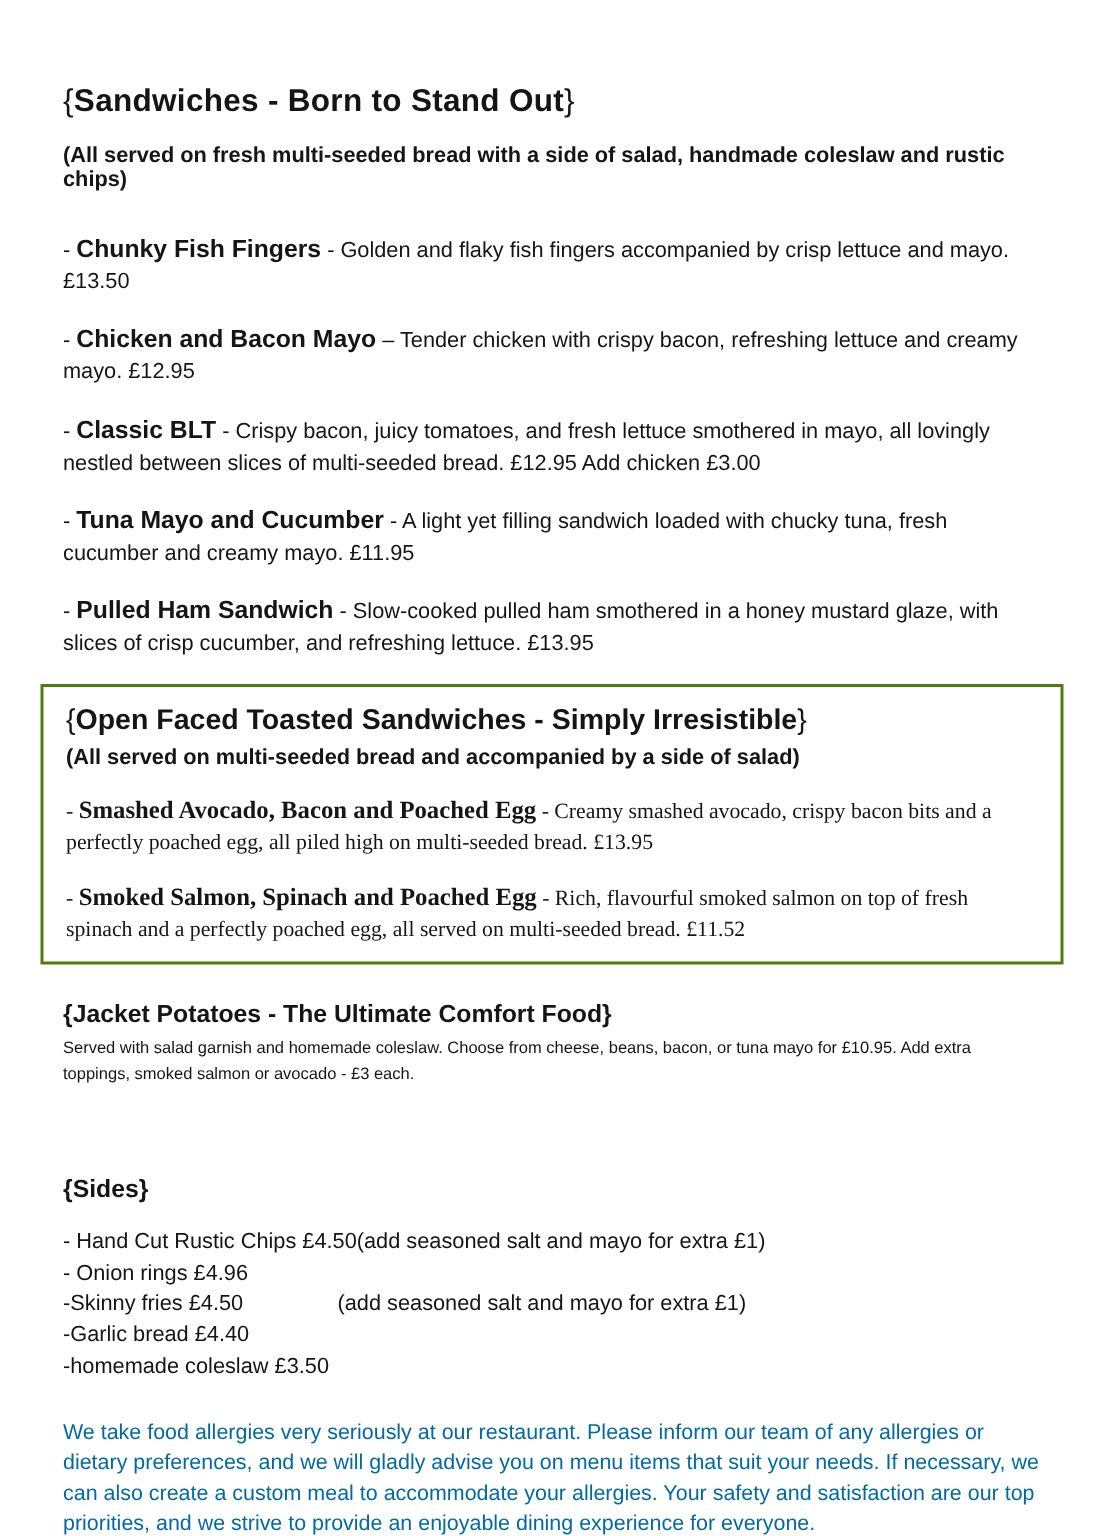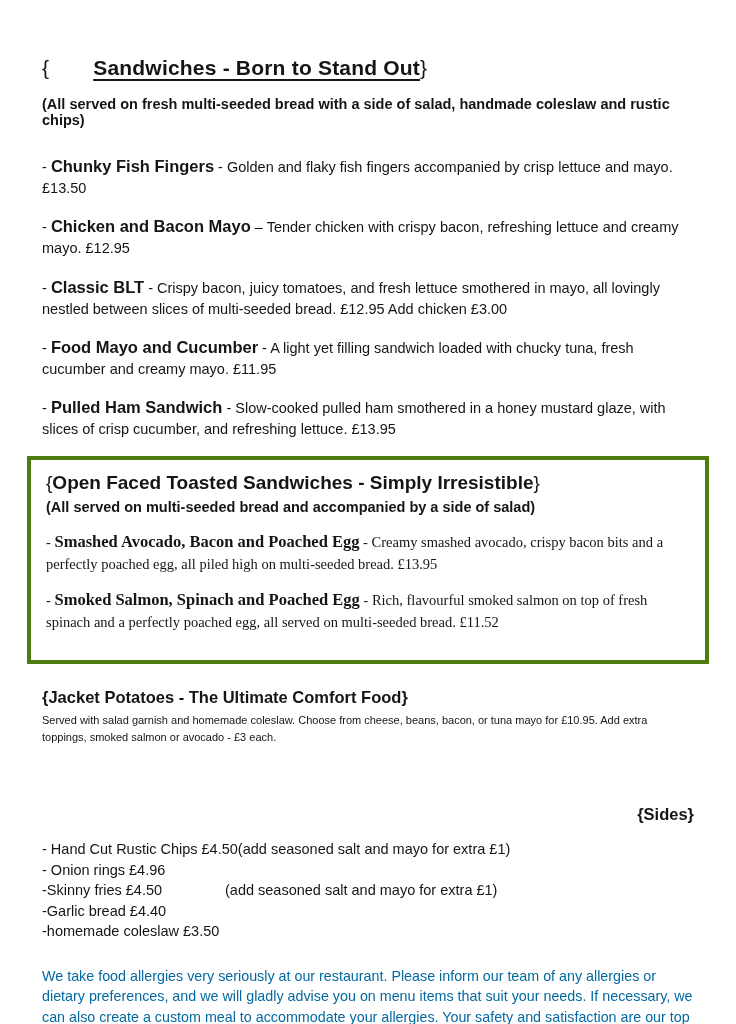--- a/index.html
+++ b/index.html
@@ -9,52 +9,50 @@
     height: 1024px;
     overflow: hidden;
     font-family: "Liberation Sans", "DejaVu Sans", sans-serif;
     color: #151515;
   }
   .page { padding: 56px 42px 24px 42px; }
 
   
   .main-title { font-size: 21px; font-weight: 700; margin-bottom: 16px; letter-spacing: .2px; }
   .main-title .title-text {
-    text-decoration: underline;
     text-decoration-thickness: 2px;
     text-underline-offset: 4px;
-    margin-left: 44px;
   }
   .brace-light { font-weight: 400; }
 
   .note { font-size: 14.5px; margin-bottom: 26px; font-weight: bold; }
 
   
   .item { font-size: 14.5px; line-height: 1.46; margin-bottom: 15px; }
   .item-prefix { font-size: 14.5px; }
   .item-name { font-size: 16.5px; font-weight: 700; }
 
   
   .boxed {
-    border: 4px solid #4d7c0f;
+    border: 2px solid #4d7c0f;
     margin: 8px -15px 24px -15px;
-    padding: 12px 16px 27px 15px;
+    padding: 12px 16px 10px 15px;
   }
   .boxed-title { font-size: 19px; font-weight: 700; margin-bottom: 5px; }
   .boxed .note { margin-bottom: 15px; }
   .boxed .item { margin-bottom: 13px; font-family: Liberation Serif, serif; }
   .boxed .item:last-child { margin-bottom: 0; }
 
   
   .sub-title { font-size: 16.5px; font-weight: 700; margin-bottom: 5px; }
   .body-text { font-size: 11px; line-height: 1.5; }
   .jacket { margin-bottom: 60px; }
 
   
-  .sides-title { font-size: 16.5px; font-weight: 700; margin-bottom: 15px; text-align: right; }
+  .sides-title { font-size: 16.5px; font-weight: 700; margin-bottom: 15px; }
   .side-line { font-size: 14.5px; line-height: 1.42; }
   .side-text { display: inline-block; min-width: 183px; }
 
   
   .allergy {
     margin-top: 24px;
     font-size: 14.3px;
     line-height: 1.42;
     color: #0369a1;
   }
@@ -82,21 +80,21 @@
     </p>
 
     <p class="item">
       <span class="item-prefix">-</span>
       <span class="item-name">Classic BLT</span>
       <span class="item-desc">- Crispy bacon, juicy tomatoes, and fresh lettuce smothered in mayo, all lovingly nestled between slices of multi-seeded bread. £12.95 Add chicken £3.00</span>
     </p>
 
     <p class="item">
       <span class="item-prefix">-</span>
-      <span class="item-name">Food Mayo and Cucumber</span>
+      <span class="item-name">Tuna Mayo and Cucumber</span>
       <span class="item-desc">- A light yet filling sandwich loaded with chucky tuna, fresh cucumber and creamy mayo. £11.95</span>
     </p>
 
     <p class="item">
       <span class="item-prefix">-</span>
       <span class="item-name">Pulled Ham Sandwich</span>
       <span class="item-desc">- Slow-cooked pulled ham smothered in a honey mustard glaze, with slices of crisp cucumber, and refreshing lettuce. £13.95</span>
     </p>
   </section>
 

